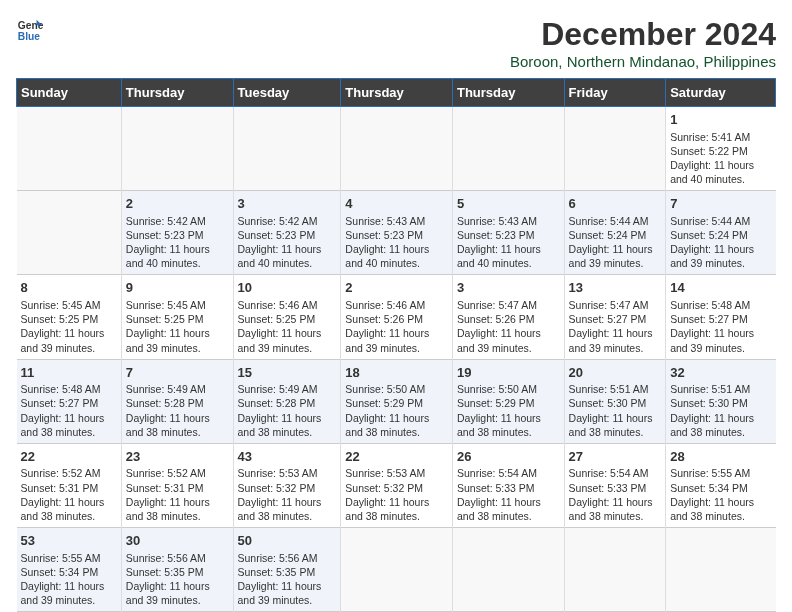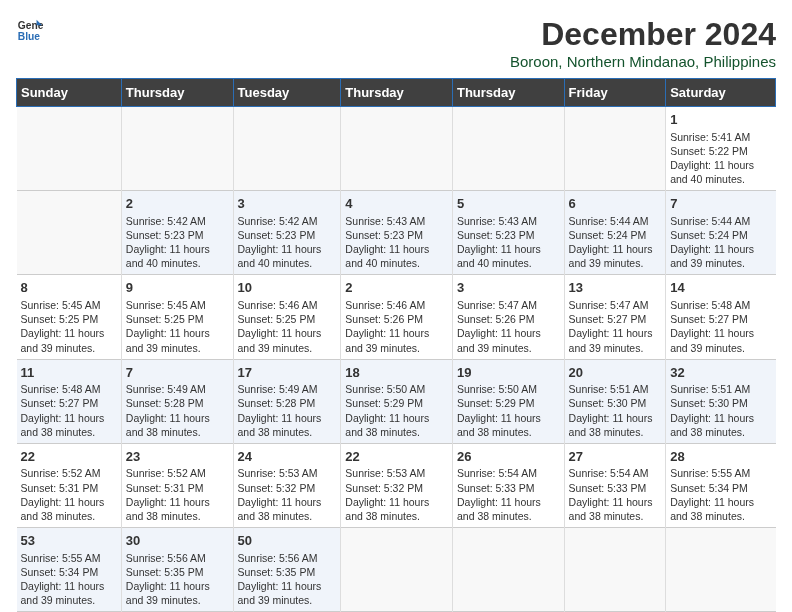--- a/index.html
+++ b/index.html
@@ -136,30 +136,30 @@
         <td><span class="day-num">9</span>Sunrise: 5:45 AM<br>Sunset: 5:25 PM<br>Daylight: 11 hours and 39 minutes.</td>
         <td><span class="day-num">10</span>Sunrise: 5:46 AM<br>Sunset: 5:25 PM<br>Daylight: 11 hours and 39 minutes.</td>
         <td><span class="day-num">2</span>Sunrise: 5:46 AM<br>Sunset: 5:26 PM<br>Daylight: 11 hours and 39 minutes.</td>
         <td><span class="day-num">3</span>Sunrise: 5:47 AM<br>Sunset: 5:26 PM<br>Daylight: 11 hours and 39 minutes.</td>
         <td><span class="day-num">13</span>Sunrise: 5:47 AM<br>Sunset: 5:27 PM<br>Daylight: 11 hours and 39 minutes.</td>
         <td><span class="day-num">14</span>Sunrise: 5:48 AM<br>Sunset: 5:27 PM<br>Daylight: 11 hours and 39 minutes.</td>
       </tr>
       <tr>
         <td><span class="day-num">11</span>Sunrise: 5:48 AM<br>Sunset: 5:27 PM<br>Daylight: 11 hours and 38 minutes.</td>
         <td><span class="day-num">7</span>Sunrise: 5:49 AM<br>Sunset: 5:28 PM<br>Daylight: 11 hours and 38 minutes.</td>
-        <td><span class="day-num">17</span>Sunrise: 5:49 AM<br>Sunset: 5:28 PM<br>Daylight: 11 hours and 38 minutes.</td>
+        <td><span class="day-num">15</span>Sunrise: 5:49 AM<br>Sunset: 5:28 PM<br>Daylight: 11 hours and 38 minutes.</td>
         <td><span class="day-num">18</span>Sunrise: 5:50 AM<br>Sunset: 5:29 PM<br>Daylight: 11 hours and 38 minutes.</td>
         <td><span class="day-num">19</span>Sunrise: 5:50 AM<br>Sunset: 5:29 PM<br>Daylight: 11 hours and 38 minutes.</td>
         <td><span class="day-num">20</span>Sunrise: 5:51 AM<br>Sunset: 5:30 PM<br>Daylight: 11 hours and 38 minutes.</td>
         <td><span class="day-num">32</span>Sunrise: 5:51 AM<br>Sunset: 5:30 PM<br>Daylight: 11 hours and 38 minutes.</td>
       </tr>
       <tr>
         <td><span class="day-num">22</span>Sunrise: 5:52 AM<br>Sunset: 5:31 PM<br>Daylight: 11 hours and 38 minutes.</td>
         <td><span class="day-num">23</span>Sunrise: 5:52 AM<br>Sunset: 5:31 PM<br>Daylight: 11 hours and 38 minutes.</td>
-        <td><span class="day-num">24</span>Sunrise: 5:53 AM<br>Sunset: 5:32 PM<br>Daylight: 11 hours and 38 minutes.</td>
+        <td><span class="day-num">43</span>Sunrise: 5:53 AM<br>Sunset: 5:32 PM<br>Daylight: 11 hours and 38 minutes.</td>
         <td><span class="day-num">22</span>Sunrise: 5:53 AM<br>Sunset: 5:32 PM<br>Daylight: 11 hours and 38 minutes.</td>
         <td><span class="day-num">26</span>Sunrise: 5:54 AM<br>Sunset: 5:33 PM<br>Daylight: 11 hours and 38 minutes.</td>
         <td><span class="day-num">27</span>Sunrise: 5:54 AM<br>Sunset: 5:33 PM<br>Daylight: 11 hours and 38 minutes.</td>
         <td><span class="day-num">28</span>Sunrise: 5:55 AM<br>Sunset: 5:34 PM<br>Daylight: 11 hours and 38 minutes.</td>
       </tr>
       <tr>
         <td><span class="day-num">53</span>Sunrise: 5:55 AM<br>Sunset: 5:34 PM<br>Daylight: 11 hours and 39 minutes.</td>
         <td><span class="day-num">30</span>Sunrise: 5:56 AM<br>Sunset: 5:35 PM<br>Daylight: 11 hours and 39 minutes.</td>
         <td><span class="day-num">50</span>Sunrise: 5:56 AM<br>Sunset: 5:35 PM<br>Daylight: 11 hours and 39 minutes.</td>
         <td class="empty-cell"></td>

